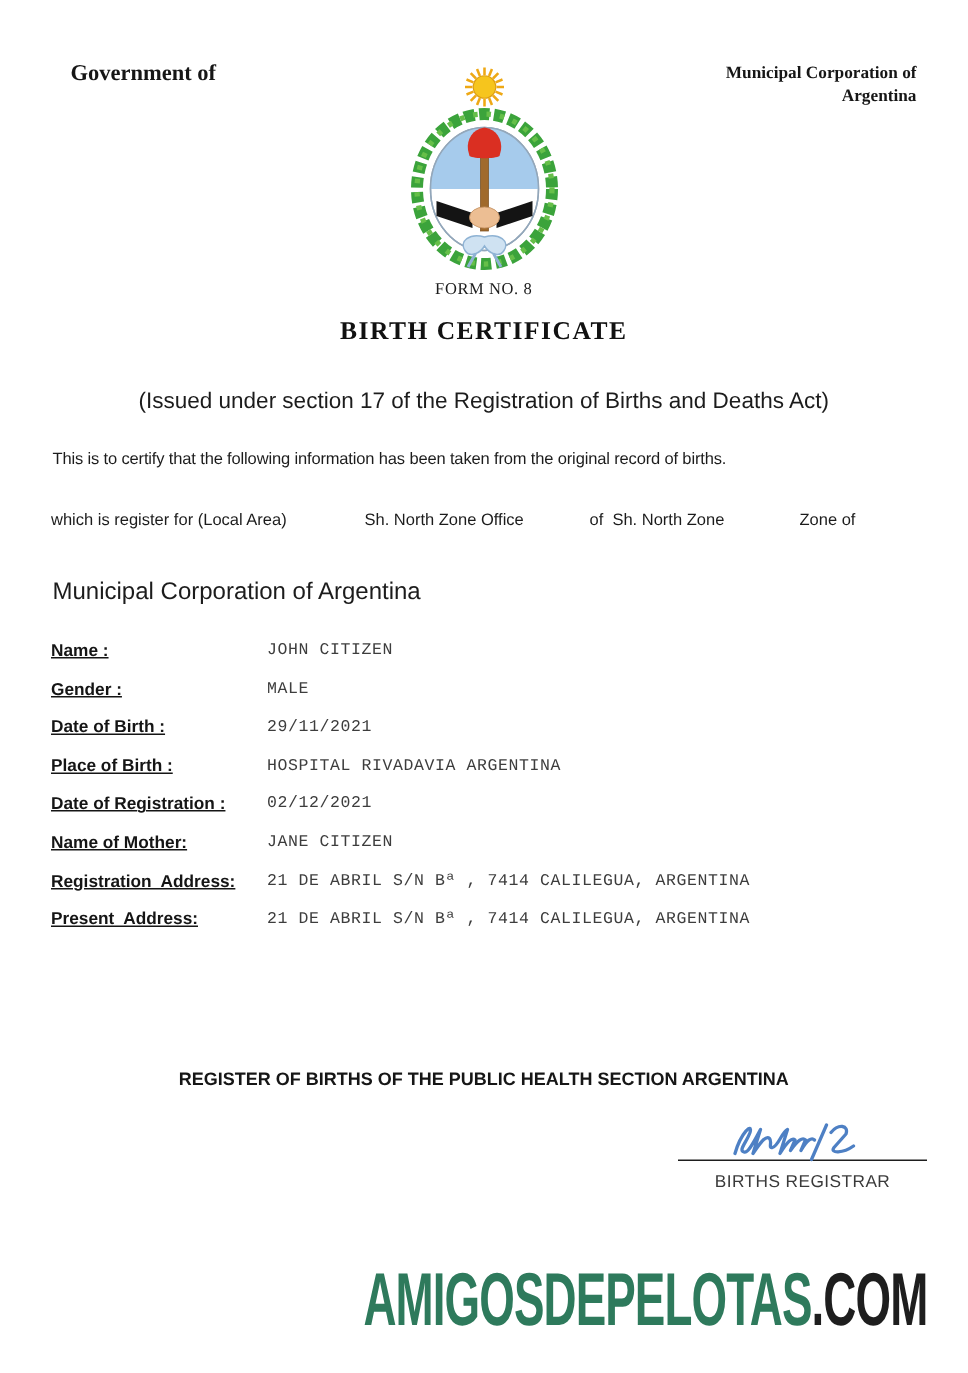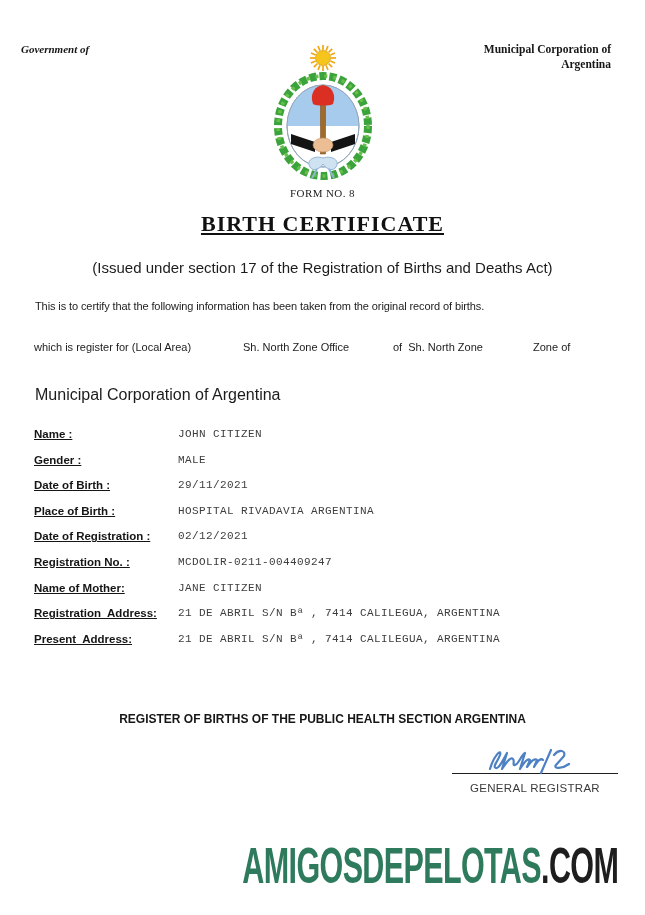--- a/index.html
+++ b/index.html
@@ -2,40 +2,39 @@
 <html><head>
 <meta charset="utf-8">
 <style>
   html,body { margin:0; padding:0; background:#ffffff; }
   .page {
     position:relative; width:645px; height:915px; background:#ffffff;
     font-family:"Liberation Sans", sans-serif; color:#1c1c1c; overflow:hidden;
   }
   
   .hdr-left {
-    position:absolute; left:21px; top:42px;
+    position:absolute; left:47px; top:42px;
     font-family:"Liberation Serif", serif; font-weight:bold;
-    font-size:11px; line-height:14.5px; color:#161616;font-style:italic;
+    font-size:15px; line-height:14.5px; color:#161616;
   }
   .hdr-right {
     position:absolute; right:34px; top:42px; text-align:right;
     font-family:"Liberation Serif", serif; font-weight:bold;
     font-size:11.5px; line-height:14.5px; color:#161616;
   }
   .emblem-wrap { position:absolute; top:42px; left:0; width:100%; display:flex; justify-content:center; }
   
   .form-no {
     position:absolute; top:187px; left:0; width:100%; text-align:center;
     font-family:"Liberation Serif", serif; font-size:11px; letter-spacing:0.4px;
   }
   .title {
     position:absolute; top:211px; left:0; width:100%; text-align:center; margin:0;
-    font-family:"Liberation Serif", serif; font-weight:bold; font-size:22px; letter-spacing:1px;
+    font-family:"Liberation Serif", serif; font-weight:bold; font-size:17px; letter-spacing:1px;
     color:#111;
-    text-decoration:underline;
   }
   .subtitle { position:absolute; top:259px; left:0; width:100%; text-align:center; font-size:15px; }
   .certify  { position:absolute; top:300px; left:35px; font-size:11px; letter-spacing:-0.1px; }
   
   .reg-row { position:absolute; top:341px; left:0; width:100%; font-size:11px; }
   .reg-row span { position:absolute; white-space:pre; top:0; }
   .rr-prefix { left:34px; }
   .rr-office { left:243px; }
   .rr-of     { left:393px; }
   .rr-suffix { left:533px; }
@@ -155,24 +154,20 @@
     </div>
     <div class="field-row">
       <span class="f-label">Place of Birth :</span>
       <span class="f-value">HOSPITAL RIVADAVIA ARGENTINA</span>
     </div>
     <div class="field-row">
       <span class="f-label">Date of Registration :</span>
       <span class="f-value">02/12/2021</span>
     </div>
     <div class="field-row">
-      <span class="f-label">Registration No. :</span>
-      <span class="f-value">MCDOLIR-0211-004409247</span>
-    </div>
-    <div class="field-row">
       <span class="f-label">Name of Mother:</span>
       <span class="f-value">JANE CITIZEN</span>
     </div>
     <div class="field-row">
       <span class="f-label">Registration  Address:</span>
       <span class="f-value">21 DE ABRIL S/N Bª , 7414 CALILEGUA, ARGENTINA</span>
     </div>
     <div class="field-row">
       <span class="f-label">Present  Address:</span>
       <span class="f-value">21 DE ABRIL S/N Bª , 7414 CALILEGUA, ARGENTINA</span>
@@ -182,20 +177,20 @@
   <div class="register-title">REGISTER OF BIRTHS OF THE PUBLIC HEALTH SECTION ARGENTINA</div>
 
   <div class="sig-block">
     <svg class="sig-svg" width="150" height="32" viewBox="0 0 150 32" xmlns="http://www.w3.org/2000/svg">
       <path d="M30 26 C34 12 42 5 40 12 C38 18 32 24 36 25 C39 26 43 17 47 10 L42 26
                C48 17 51 14 53 16 C55 18 52 23 55 22 C59 21 61 12 65 10 L60 26
                C65 18 68 15 70 17 L67 24 C72 17 75 15 77 17 L74 24 C78 17 81 15 83 17
                M91 7 L81 30 M94 12 C99 6 106 7 104 13 L96 22 C93 26 102 26 109 21" fill="none" stroke="#4e80c4" stroke-width="2.2" stroke-linecap="round" stroke-linejoin="round"></path>
     </svg>
     <div class="sig-rule"></div>
-    <div class="sig-label">GENERAL REGISTRAR</div>
+    <div class="sig-label">BIRTHS REGISTRAR</div>
   </div>
 
   <div class="watermark">
     <span class="wm-brand">AMIGOSDEPELOTAS</span><span class="wm-tld">.COM</span>
   </div>
 
 </div>
 
 </body></html>

